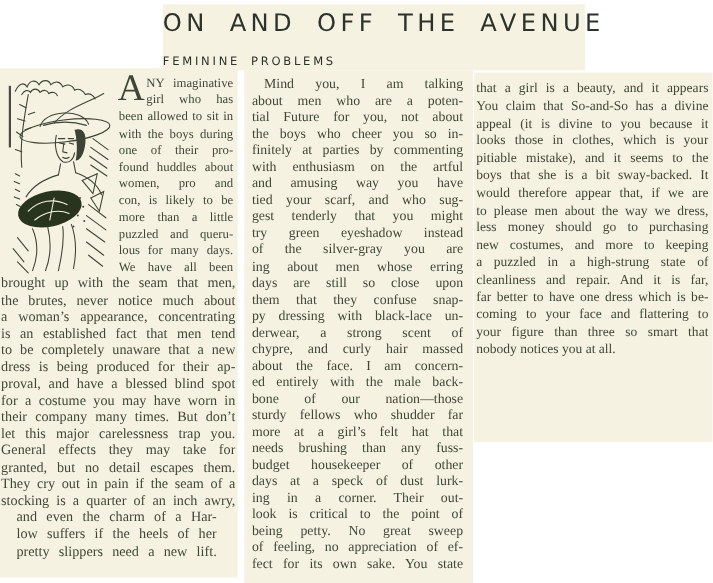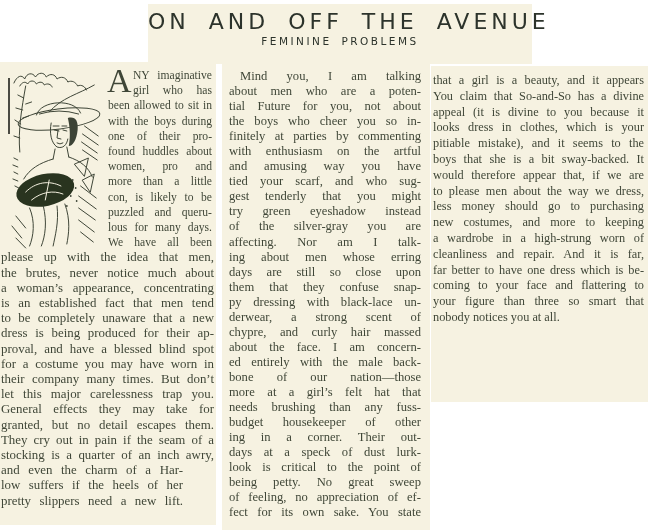--- a/index.html
+++ b/index.html
@@ -13,47 +13,47 @@
   }
   html,body{margin:0;padding:0;background:var(--page-bg);}
   .page{
     position:relative;width:648px;height:530px;overflow:hidden;
     background:var(--page-bg);
     font-family:"Liberation Serif","DejaVu Serif",serif;
     color:var(--ink);
   }
   .title-block{
     position:absolute;left:148px;top:4px;width:384px;height:60px;
-    background:var(--paper);text-align:center;
+    background:var(--paper);text-align:left;
   }
   .title-block h1{
     margin:5px 0 0;font-family:"DejaVu Sans","Liberation Sans",sans-serif;
     font-weight:400;font-size:22px;letter-spacing:4px;word-spacing:8px;
     color:var(--title-ink);white-space:nowrap;
   }
   .subtitle{
     font-family:"DejaVu Sans","Liberation Sans",sans-serif;
-    font-size:10.5px;letter-spacing:2.5px;word-spacing:4px;margin-top:1px;
+    font-size:10.5px;letter-spacing:2.5px;word-spacing:4px;margin-top:16px;
     color:var(--title-ink);
   }
   .col{position:absolute;background:var(--paper);box-sizing:border-box;}
   .col-left{left:0;top:62px;width:216px;height:463px;padding-top:6px;}
   .rule-bar{position:absolute;left:8px;top:16px;width:2px;height:56px;background:var(--bar);}
   .illus{position:absolute;left:10px;top:6px;width:98px;height:182px;}
   .narrow-wrap{position:relative;margin-left:108px;width:104px;}
   .dropcap{
     position:absolute;left:-1px;top:-3px;font-size:34px;line-height:32px;
     color:var(--ink);
   }
   .line{text-align:justify;text-align-last:justify;overflow:hidden;white-space:nowrap;}
   .narrow .line{font-size:11.6px;line-height:15.2px;}
   .narrow .line:nth-child(1),.narrow .line:nth-child(2){padding-left:25px;}
   .full{padding:0 2px 0 1px;}
   .full .line{font-size:12.9px;line-height:15.2px;}
-  .short{width:182px;padding-left:1px;}
+  .short{width:182px;padding-left:15px;}
   .short .line{font-size:12.9px;line-height:15.2px;}
   .col-mid{left:222px;top:64px;width:208px;height:466px;padding:5px 9px 0 7px;}
   .col-mid .line{font-size:12.6px;line-height:15.05px;}
   .col-mid .line:first-child{text-indent:11px;}
   .col-right{left:431px;top:66px;width:217px;height:336px;padding:7px 4px 0 2px;}
   .col-right .line{font-size:12.3px;line-height:15.8px;}
   .col-right .line:last-child{text-align-last:left;}
 </style>
 </head>
 <body>
@@ -119,30 +119,30 @@
     <div class="narrow-wrap">
       <span class="dropcap">A</span>
       <div class="narrow textblock">
           <div class="line">NY imaginative</div>
           <div class="line">girl who has</div>
           <div class="line">been allowed to sit in</div>
           <div class="line">with the boys during</div>
           <div class="line">one of their pro-</div>
           <div class="line">found huddles about</div>
           <div class="line">women, pro and</div>
+          <div class="line">con, is likely to be</div>
           <div class="line">more than a little</div>
-          <div class="line">con, is likely to be</div>
           <div class="line">puzzled and queru-</div>
           <div class="line">lous for many days.</div>
           <div class="line">We have all been</div>
         </div>
     </div>
 
     <div class="full textblock">
-        <div class="line">please up with the idea that men,</div>
+        <div class="line">brought up with the seam that men,</div>
         <div class="line">the brutes, never notice much about</div>
         <div class="line">a woman’s appearance, concentrating</div>
         <div class="line">is an established fact that men tend</div>
         <div class="line">to be completely unaware that a new</div>
         <div class="line">dress is being produced for their ap-</div>
         <div class="line">proval, and have a blessed blind spot</div>
         <div class="line">for a costume you may have worn in</div>
         <div class="line">their company many times. But don’t</div>
         <div class="line">let this major carelessness trap you.</div>
         <div class="line">General effects they may take for</div>
@@ -164,55 +164,55 @@
         <div class="line">about men who are a poten-</div>
         <div class="line">tial Future for you, not about</div>
         <div class="line">the boys who cheer you so in-</div>
         <div class="line">finitely at parties by commenting</div>
         <div class="line">with enthusiasm on the artful</div>
         <div class="line">and amusing way you have</div>
         <div class="line">tied your scarf, and who sug-</div>
         <div class="line">gest tenderly that you might</div>
         <div class="line">try green eyeshadow instead</div>
         <div class="line">of the silver-gray you are</div>
-        <div class="line">affecting. Nor am I talk-</div>
         <div class="line">ing about men whose erring</div>
         <div class="line">days are still so close upon</div>
         <div class="line">them that they confuse snap-</div>
         <div class="line">py dressing with black-lace un-</div>
         <div class="line">derwear, a strong scent of</div>
         <div class="line">chypre, and curly hair massed</div>
         <div class="line">about the face. I am concern-</div>
         <div class="line">ed entirely with the male back-</div>
         <div class="line">bone of our nation—those</div>
+        <div class="line">sturdy fellows who shudder far</div>
         <div class="line">more at a girl’s felt hat that</div>
         <div class="line">needs brushing than any fuss-</div>
         <div class="line">budget housekeeper of other</div>
+        <div class="line">days at a speck of dust lurk-</div>
         <div class="line">ing in a corner. Their out-</div>
-        <div class="line">days at a speck of dust lurk-</div>
         <div class="line">look is critical to the point of</div>
         <div class="line">being petty. No great sweep</div>
         <div class="line">of feeling, no appreciation of ef-</div>
         <div class="line">fect for its own sake. You state</div>
       </div>
   </section>
 
   <section class="col col-right">
     <div class="textblock">
         <div class="line">that a girl is a beauty, and it appears</div>
         <div class="line">You claim that So-and-So has a divine</div>
         <div class="line">appeal (it is divine to you because it</div>
-        <div class="line">looks dress in clothes, which is your</div>
+        <div class="line">looks those in clothes, which is your</div>
         <div class="line">pitiable mistake), and it seems to the</div>
         <div class="line">boys that she is a bit sway-backed. It</div>
         <div class="line">would therefore appear that, if we are</div>
         <div class="line">to please men about the way we dress,</div>
         <div class="line">less money should go to purchasing</div>
         <div class="line">new costumes, and more to keeping</div>
-        <div class="line">a wardrobe in a high-strung worn of</div>
+        <div class="line">a puzzled in a high-strung state of</div>
         <div class="line">cleanliness and repair. And it is far,</div>
         <div class="line">far better to have one dress which is be-</div>
         <div class="line">coming to your face and flattering to</div>
         <div class="line">your figure than three so smart that</div>
         <div class="line">nobody notices you at all.</div>
       </div>
   </section>
 
 </div>
 

